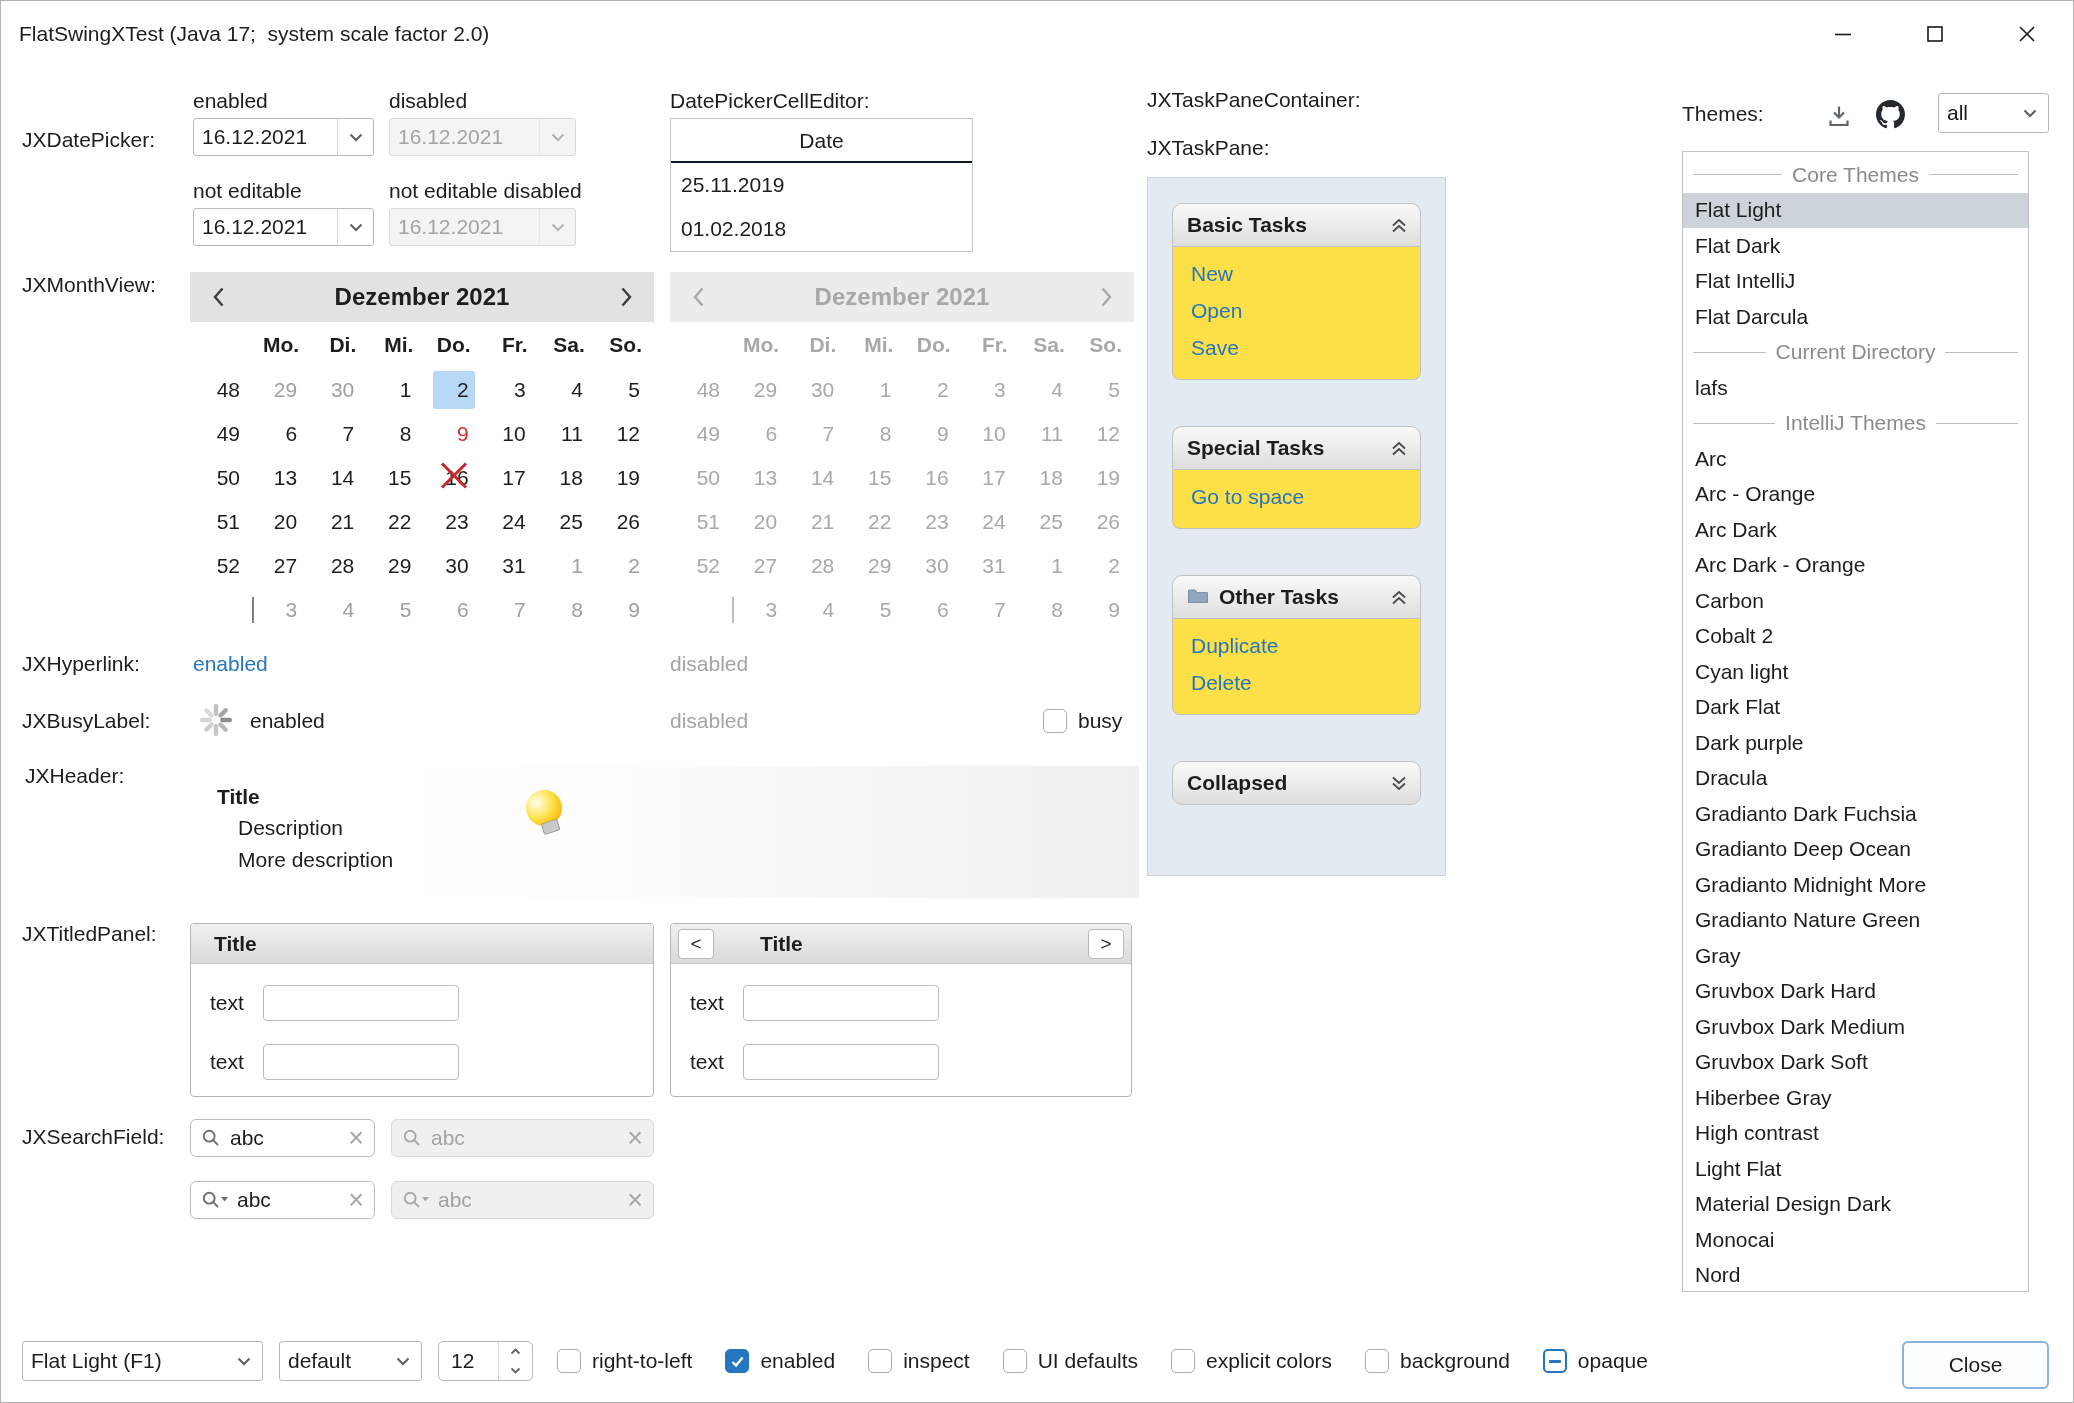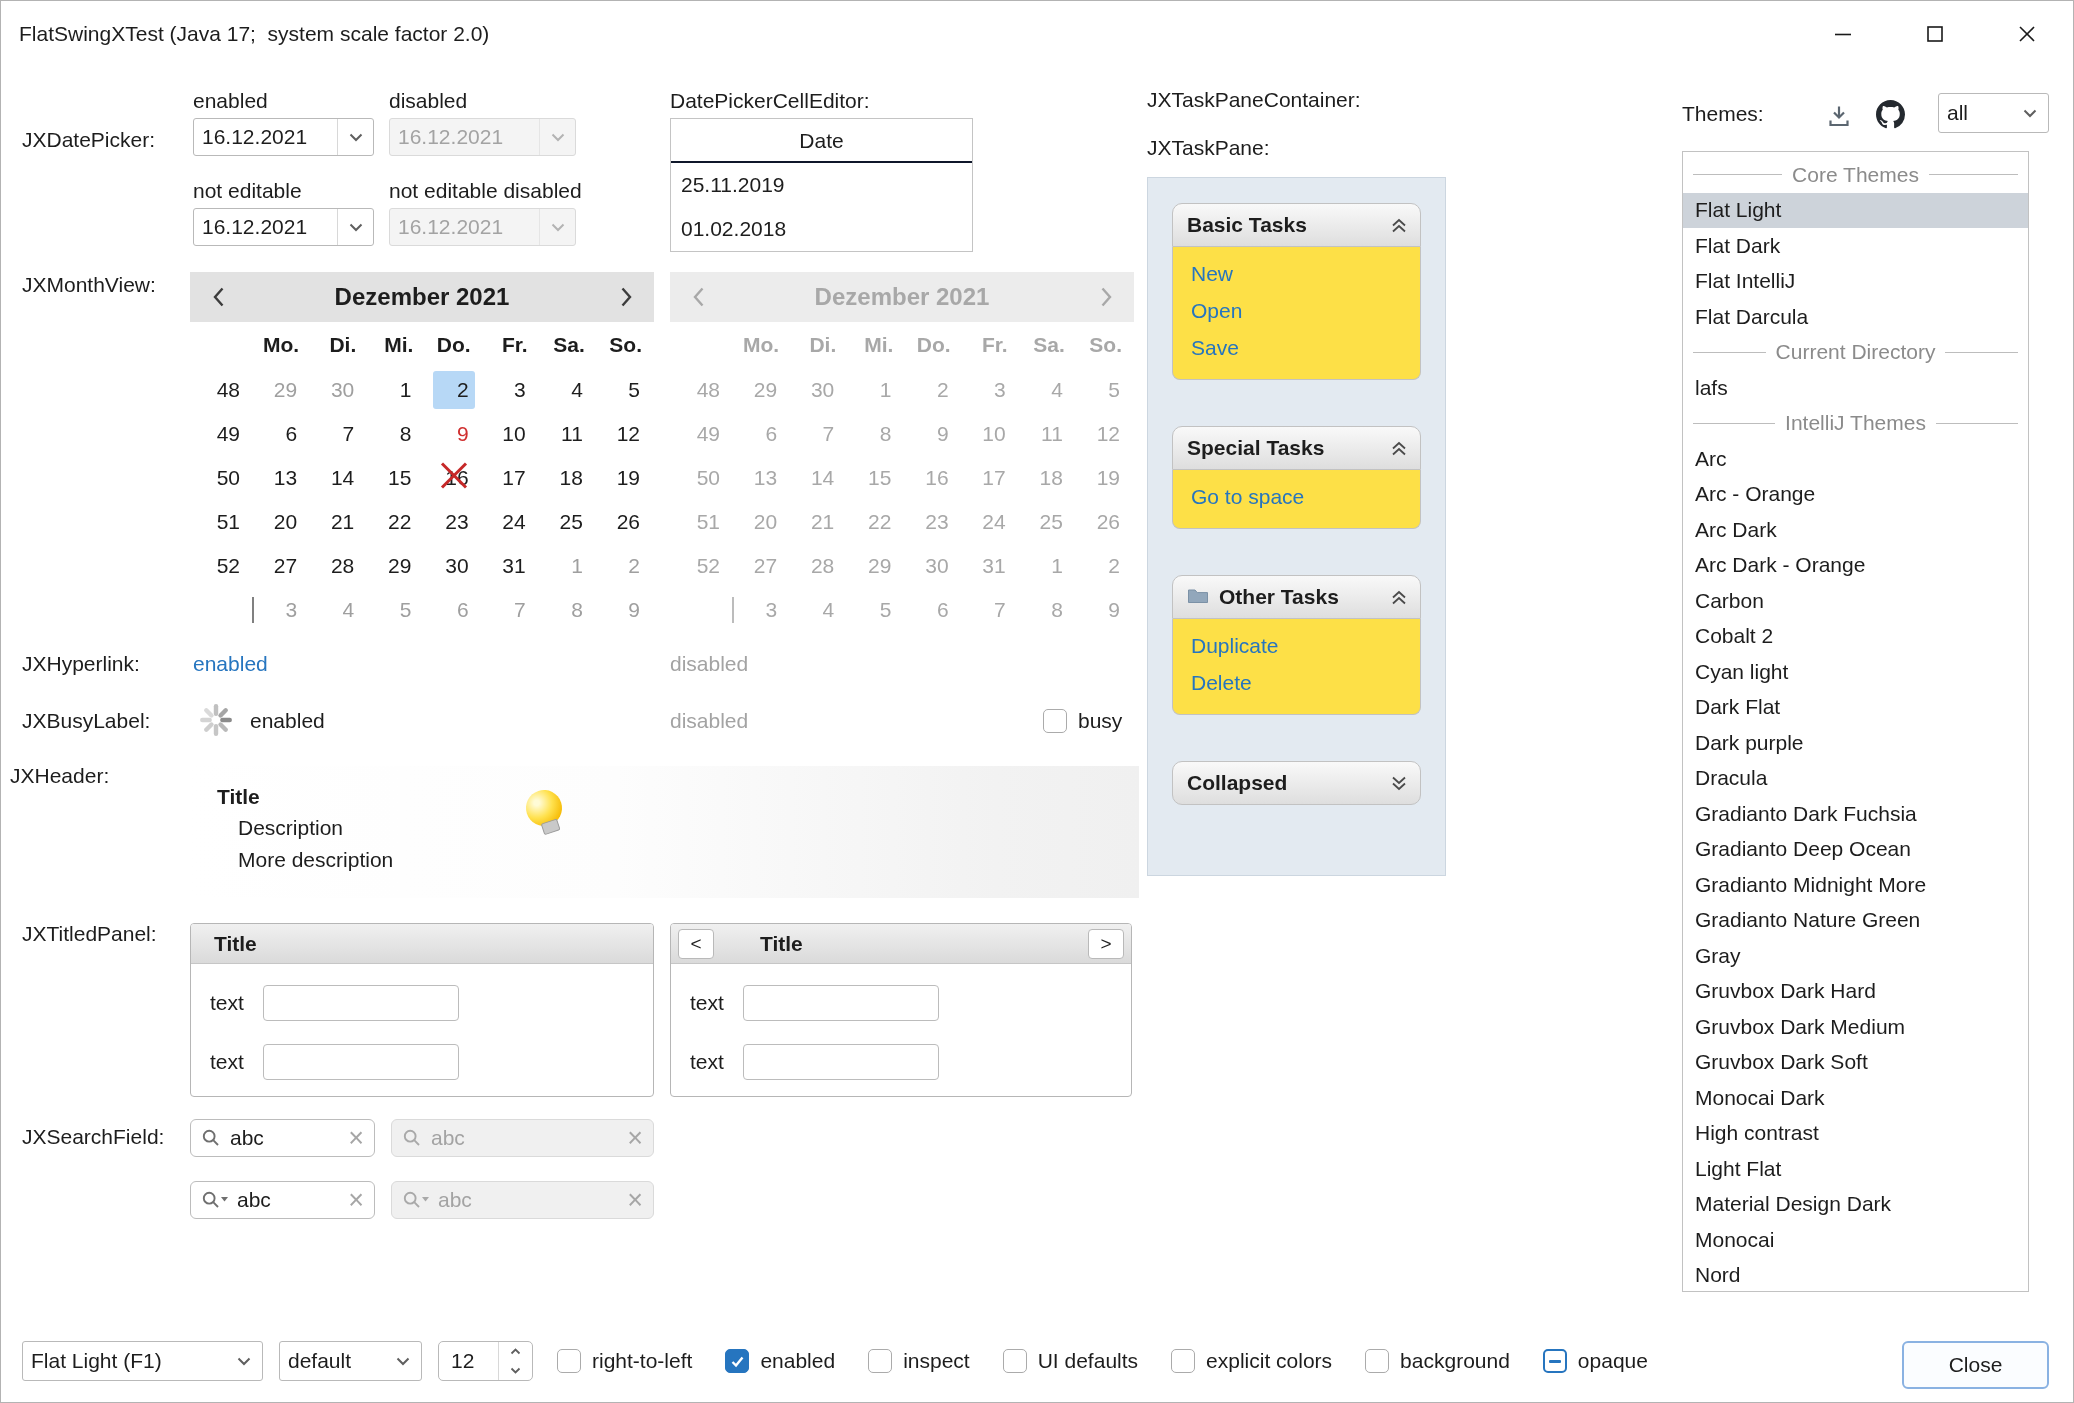--- a/index.html
+++ b/index.html
@@ -133,21 +133,21 @@
             <line x1="19" y1="5" x2="5" y2="19" stroke="#1a1a1a" stroke-width="1.6"></line>
           </svg>
         </div>
     </div>
   </div>
 
   <span class="lbl" style="left:21px;top:125px">JXDatePicker:</span>
   <span class="lbl" style="left:21px;top:270px">JXMonthView:</span>
   <span class="lbl" style="left:21px;top:649px">JXHyperlink:</span>
   <span class="lbl" style="left:21px;top:706px">JXBusyLabel:</span>
-  <span class="lbl" style="left:9px;top:761px">JXHeader:</span>
+  <span class="lbl" style="left:24px;top:761px">JXHeader:</span>
   <span class="lbl" style="left:21px;top:919px">JXTitledPanel:</span>
   <span class="lbl" style="left:21px;top:1122px">JXSearchField:</span>
   <span class="lbl" style="left:1146px;top:85px">JXTaskPaneContainer:</span>
   <span class="lbl" style="left:1146px;top:133px">JXTaskPane:</span>
 
   <span class="lbl" style="left:192px;top:86px">enabled</span>
   <span class="lbl" style="left:388px;top:86px">disabled</span>
   <span class="lbl" style="left:669px;top:86px">DatePickerCellEditor:</span>
   <span class="lbl" style="left:192px;top:176px">not editable</span>
   <span class="lbl" style="left:388px;top:176px">not editable disabled</span>
@@ -901,21 +901,21 @@
       <div class="titem">Dark purple</div>
       <div class="titem">Dracula</div>
       <div class="titem">Gradianto Dark Fuchsia</div>
       <div class="titem">Gradianto Deep Ocean</div>
       <div class="titem">Gradianto Midnight More</div>
       <div class="titem">Gradianto Nature Green</div>
       <div class="titem">Gray</div>
       <div class="titem">Gruvbox Dark Hard</div>
       <div class="titem">Gruvbox Dark Medium</div>
       <div class="titem">Gruvbox Dark Soft</div>
-      <div class="titem">Monocai Dark</div>
+      <div class="titem">Hiberbee Gray</div>
       <div class="titem">High contrast</div>
       <div class="titem">Light Flat</div>
       <div class="titem">Material Design Dark</div>
       <div class="titem">Monocai</div>
       <div class="titem">Nord</div>
     </div>
 
   <div class="combo" style="left:21px;top:1340px;width:241px;height:40px">
     <span class="cval">Flat Light (F1)</span>
     <span class="cbtn">

